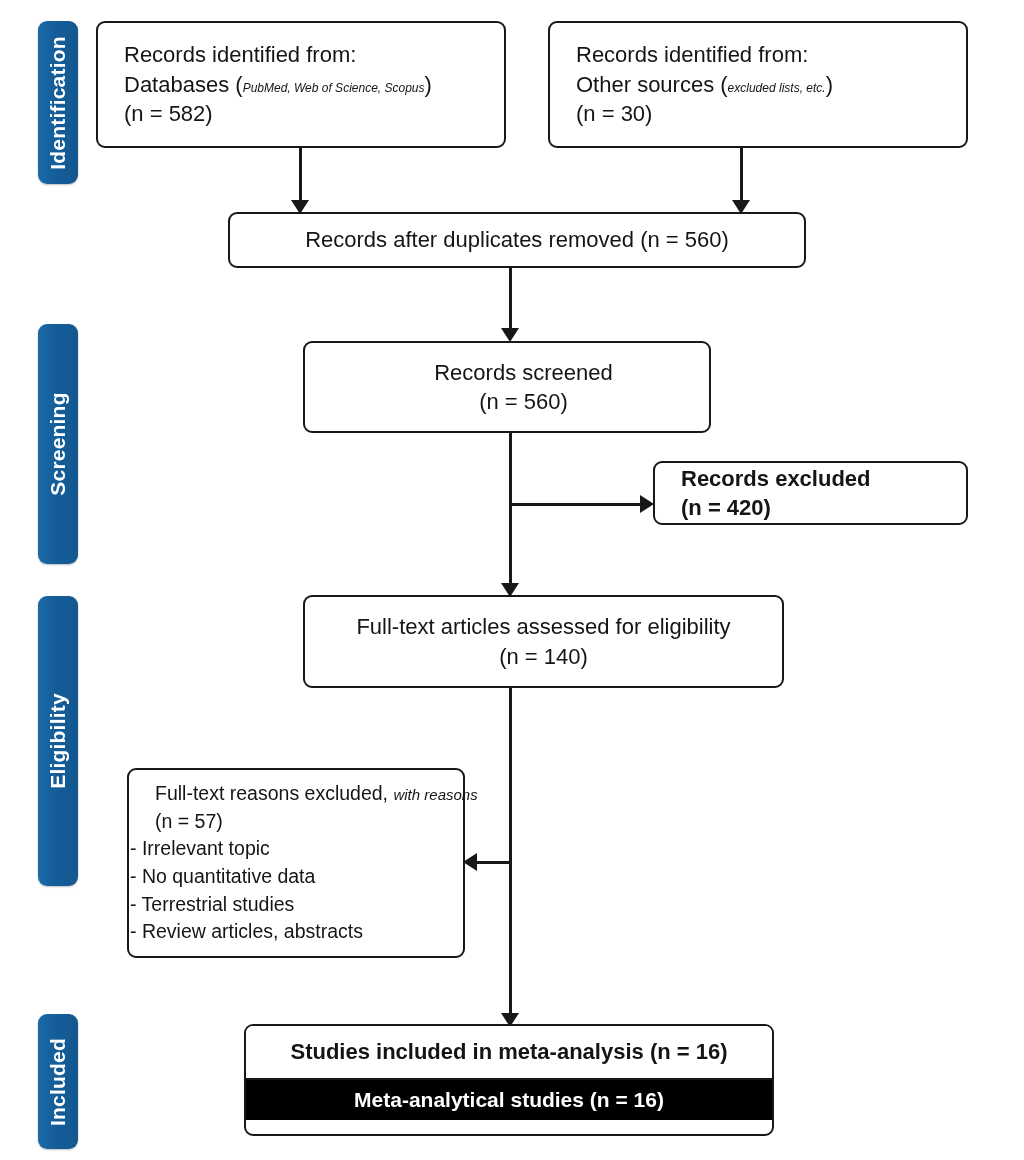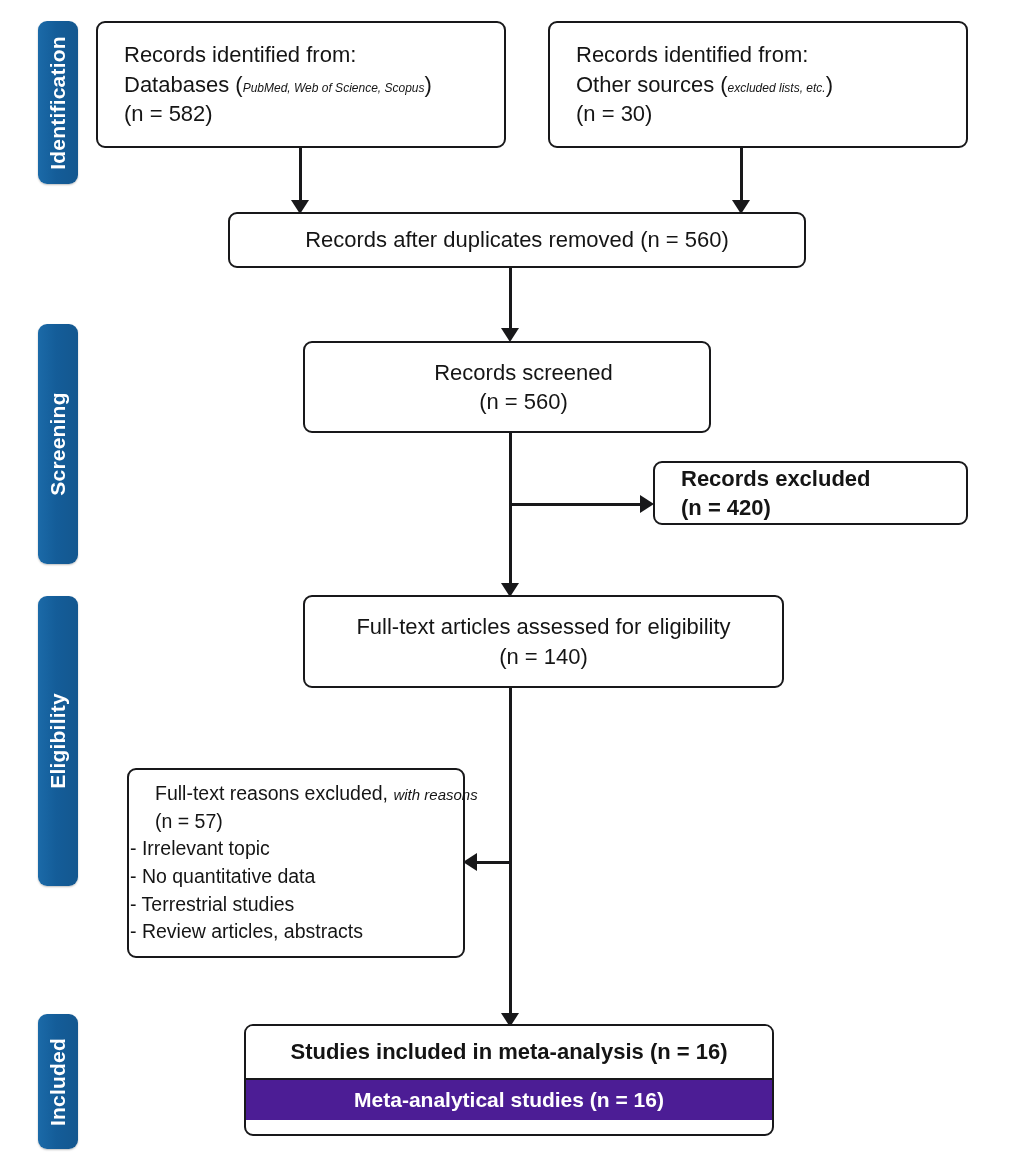--- a/index.html
+++ b/index.html
@@ -89,21 +89,21 @@
     font-size: 22px;
     font-weight: bold;
     color: #141414;
   }
   .inc-bottom {
     box-sizing: border-box;
     height: 42px;
     display: flex;
     align-items: center;
     justify-content: center;
-    background: #4c1d95;
+    background: #000000;
     color: #ffffff;
     font-size: 21px;
     font-weight: bold;
     border-top: 2.2px solid #18181a;
   }
 
   
   .conn {
     position: absolute;
     background: #18181a;

